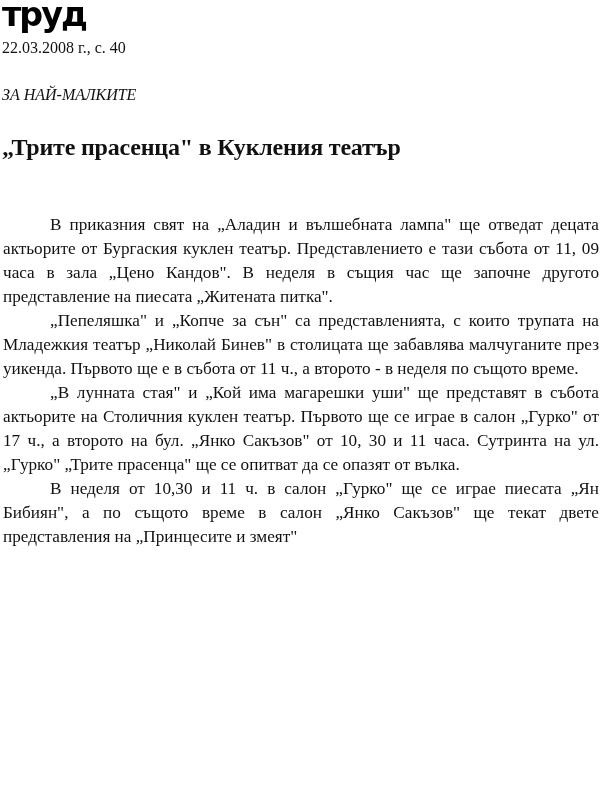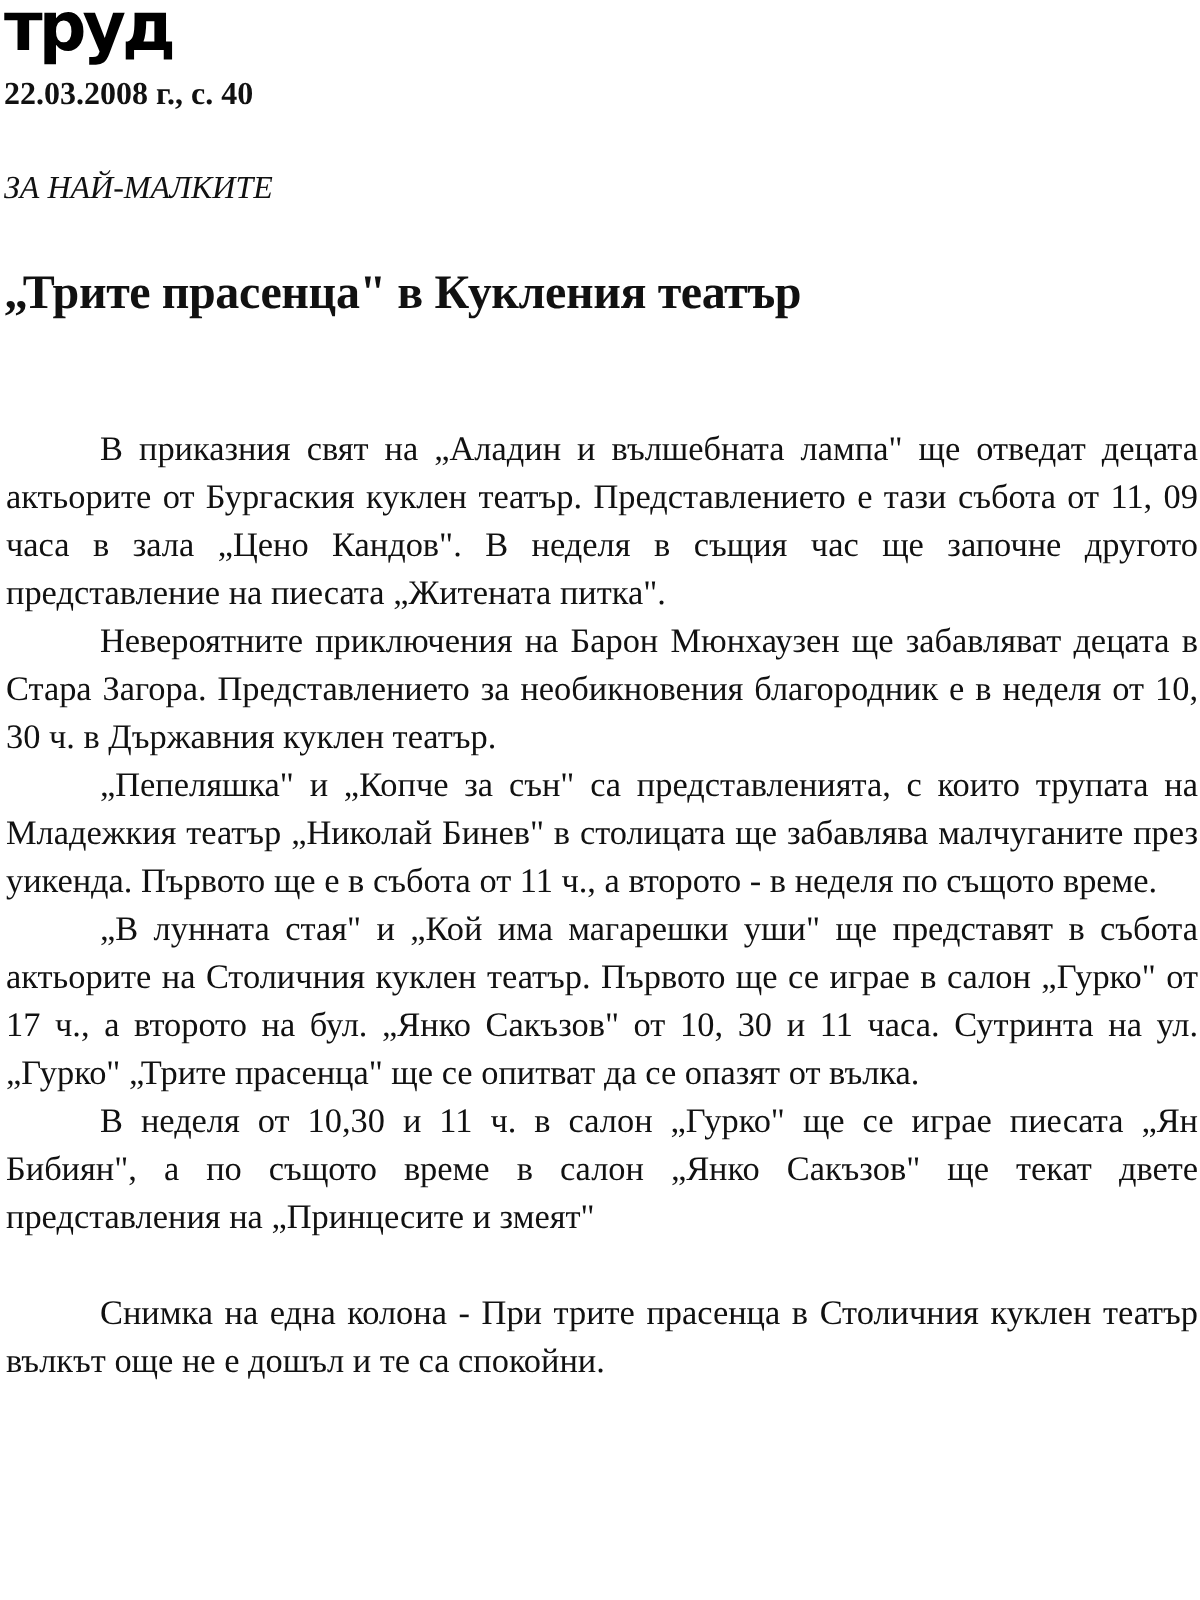--- a/index.html
+++ b/index.html
@@ -39,21 +39,21 @@
       top: 27px;
       width: 4px;
       height: 4px;
       border-radius: 50%;
       background: #000;
     }
     .dateline {
       position: absolute;
       left: 2px;
       top: 38px;
-      font-weight: bold;
+      font-weight: normal;
       font-size: 16px;
       line-height: 20px;
     }
     .rubric {
       position: absolute;
       left: 2px;
       top: 85px;
       font-weight: normal;
       font-style: italic;
       font-size: 16px;
@@ -96,20 +96,18 @@
   </div>
 
   <div class="dateline">22.03.2008 г., с. 40</div>
 
   <div class="rubric">ЗА НАЙ-МАЛКИТЕ</div>
 
   <h1 class="headline" style="margin:0;">„Трите прасенца" в Кукления театър</h1>
 
   <div class="body">
     <p>В приказния свят на „Аладин и вълшебната лампа" ще отведат децата актьорите от Бургаския куклен театър. Представлението е тази събота от 11, 09 часа в зала „Цено Кандов". В неделя в същия час ще започне другото представление на пиесата „Житената питка".</p>
-    <p>Невероятните приключения на Барон Мюнхаузен ще забавляват децата в Стара Загора. Представлението за необикновения благородник е в неделя от 10, 30 ч. в Държавния куклен театър.</p>
     <p>„Пепеляшка" и „Копче за сън" са представленията, с които трупата на Младежкия театър „Николай Бинев" в столицата ще забавлява малчуганите през уикенда. Първото ще е в събота от 11 ч., а второто - в неделя по същото време.</p>
     <p>„В лунната стая" и „Кой има магарешки уши" ще представят в събота актьорите на Столичния куклен театър. Първото ще се играе в салон „Гурко" от 17 ч., а второто на бул. „Янко Сакъзов" от 10, 30 и 11 часа. Сутринта на ул. „Гурко" „Трите прасенца" ще се опитват да се опазят от вълка.</p>
     <p>В неделя от 10,30 и 11 ч. в салон „Гурко" ще се играе пиесата „Ян Бибиян", а по същото време в салон „Янко Сакъзов" ще текат двете представления на „Принцесите и змеят"</p>
-    <p class="caption">Снимка на една колона - При трите прасенца в Столичния куклен театър вълкът още не е дошъл и те са спокойни.</p>
   </div>
 
 </div>
 
 </body></html>

